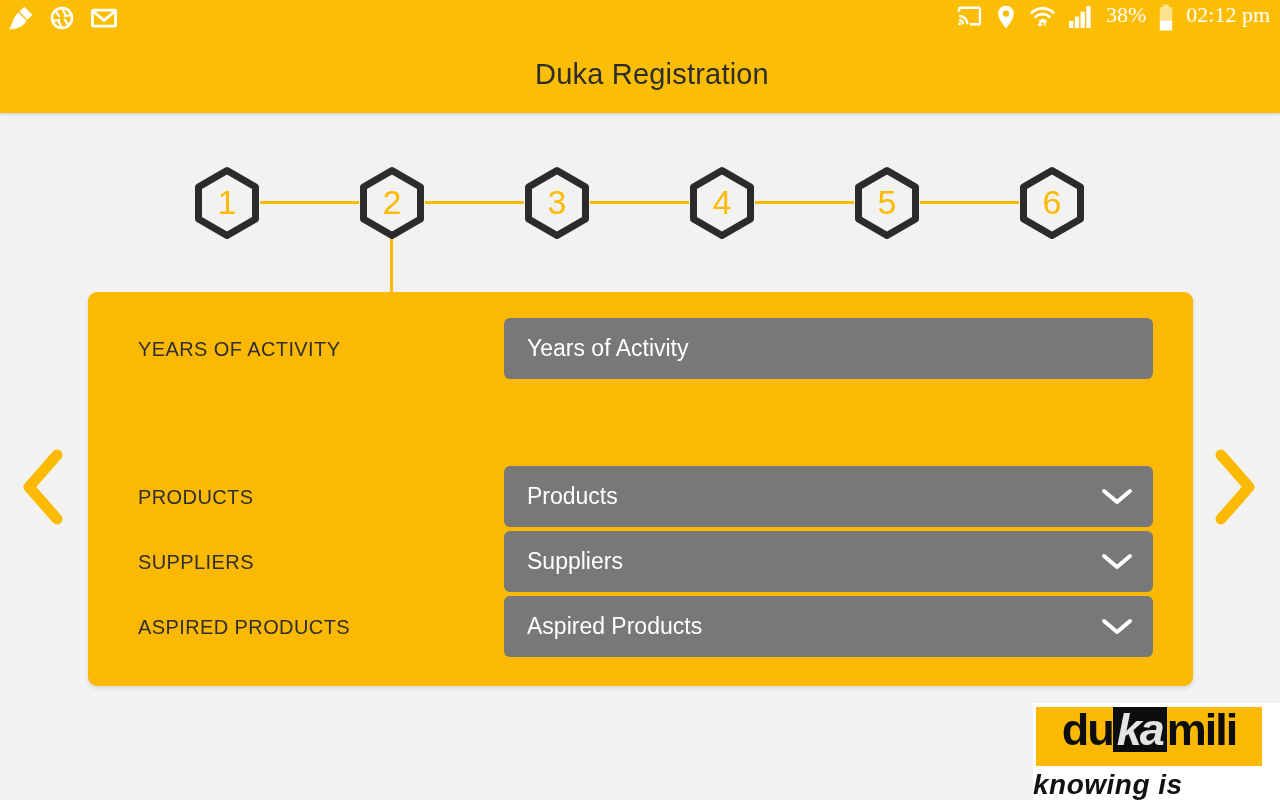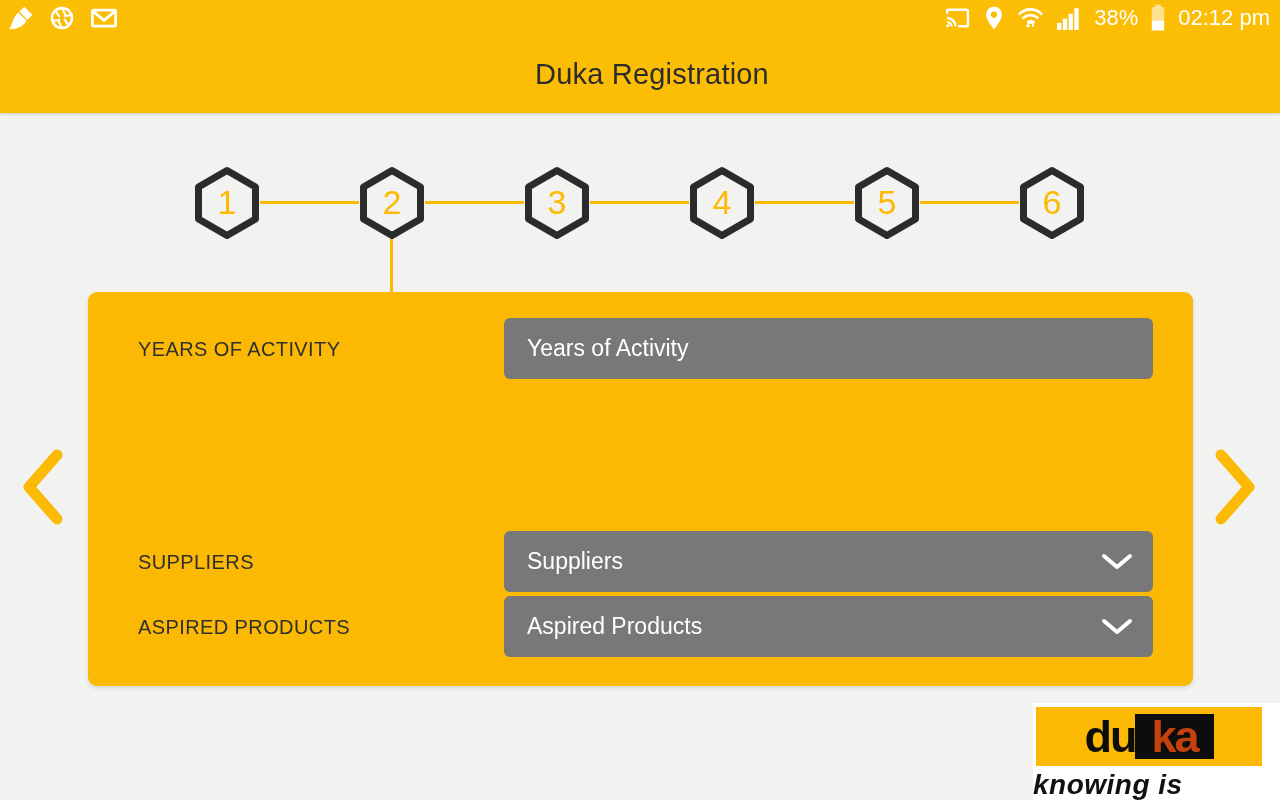--- a/index.html
+++ b/index.html
@@ -5,21 +5,21 @@
   * { margin:0; padding:0; box-sizing:border-box; }
   html,body { width:1280px; height:800px; }
   body { font-family:"Liberation Sans", sans-serif; }
 
   .screen { position:relative; width:1280px; height:800px; background:#f2f3f1; overflow:hidden; }
 
   
   .topbar { position:absolute; top:0; left:0; width:1280px; height:113px; background:#fcbe04; box-shadow:0 1px 3px rgba(0,0,0,.18); }
   .statusbar { position:absolute; top:0; left:0; width:100%; height:35px; display:flex; align-items:center; justify-content:space-between; padding:0 10px 0 8px; }
   .sb-left { display:flex; align-items:center; gap:15px; }
-  .sb-right { display:flex; align-items:center; gap:12px; color:#fff; }
+  .sb-right { display:flex; align-items:flex-start; gap:12px; color:#fff;font-family:Liberation Serif, serif; }
   .sb-text { font-size:22px; color:#fff; line-height:1; }
   .appbar { position:absolute; top:35px; left:0; width:100%; height:78px; display:flex; align-items:center; justify-content:center;padding-left:24px; }
   .app-title { font-size:29px; font-weight:500; color:#2d2d2d; letter-spacing:.2px; }
 
   
   .hex { position:absolute; top:166px; width:66px; height:74px; }
   .hex svg { position:absolute; top:0; left:0; }
   .hex .num { position:absolute; top:50%; left:50%; transform:translate(-50%,-52%); font-size:34px; color:#fcba04; }
   .hex1{left:194px;} .hex2{left:359px;} .hex3{left:524px;} .hex4{left:689px;} .hex5{left:854px;} .hex6{left:1019px;}
   .ch { position:absolute; top:201px; height:3px; width:99px; background:#fcba04; }
@@ -34,23 +34,23 @@
   .field { position:absolute; left:416px; top:0; width:649px; height:61px; background:#787878; border-radius:6px; display:flex; align-items:center; padding:0 56px 0 23px; color:#fff; font-size:23px; cursor:pointer; }
   .field .chev { position:absolute; right:20px; top:50%; transform:translateY(-50%); }
 
   
   .nav-btn { position:absolute; top:448px; width:46px; height:78px; cursor:pointer; }
   .nav-prev { left:19px; }
   .nav-next { left:1213px; }
 
   
   .logo-panel { position:absolute; left:1033px; top:703px; width:247px; height:97px; background:#ffffff; }
-  .logo-badge { position:absolute; left:3px; top:4px; width:226px; height:59px; background:#fcb904; display:flex; align-items:center; justify-content:center; }
+  .logo-badge { position:absolute; left:3px; top:4px; width:226px; height:59px; background:#fcb904; display:flex; align-items:flex-start; justify-content:center; }
   .logo-badge span { display:flex; align-items:center; font-weight:bold; font-size:45px; letter-spacing:-2px; color:#0d0d0d; line-height:1; }
-  .logo-badge .ka { background:#0d0d0d; color:#c2410c; padding:0 16px; }
+  .logo-badge .ka { background:#0d0d0d; color:#e5e5e5; padding:0 4px;font-style:italic; }
   .logo-tagline { position:absolute; right:18px; top:66px; font-size:28px; font-style:italic; font-weight:bold; color:#111; letter-spacing:.5px; }
 
   .icon { display:block; }
 </style>
 </head>
 <body>
 
 <div class="screen">
 
   <div class="topbar">
@@ -153,20 +153,29 @@
   <div class="card">
 
     <div class="row row1">
       <span class="label">YEARS OF ACTIVITY</span>
       <div class="field">
         <span>Years of Activity</span>
       </div>
     </div>
 
 
+    <div class="row row3">
+      <span class="label">PRODUCTS</span>
+      <div class="field">
+        <span>Products</span>
+        <svg class="chev" width="32" height="18" viewBox="0 0 32 18">
+            <polyline points="3,3 16,14 29,3" fill="none" stroke="#fff" stroke-width="4" stroke-linecap="round" stroke-linejoin="round"></polyline>
+          </svg>
+      </div>
+    </div>
 
     <div class="row row5">
       <span class="label">ASPIRED PRODUCTS</span>
       <div class="field">
         <span>Aspired Products</span>
         <svg class="chev" width="32" height="18" viewBox="0 0 32 18">
             <polyline points="3,3 16,14 29,3" fill="none" stroke="#fff" stroke-width="4" stroke-linecap="round" stroke-linejoin="round"></polyline>
           </svg>
       </div>
     </div>
@@ -190,17 +199,18 @@
   <div class="nav-btn nav-next">
     <svg width="46" height="78" viewBox="0 0 46 78">
         <polyline points="8,7 36,39 8,71" fill="none" stroke="#fcba04" stroke-width="11" stroke-linecap="round" stroke-linejoin="round"></polyline>
       </svg>
   </div>
 
   <div class="logo-panel">
     <div class="logo-badge">
       <span class="du">du</span>
       <span class="ka">ka</span>
+      <span class="mili">mili</span>
     </div>
     <div class="logo-tagline">knowing is growing</div>
   </div>
 
 </div>
 
 </body></html>

